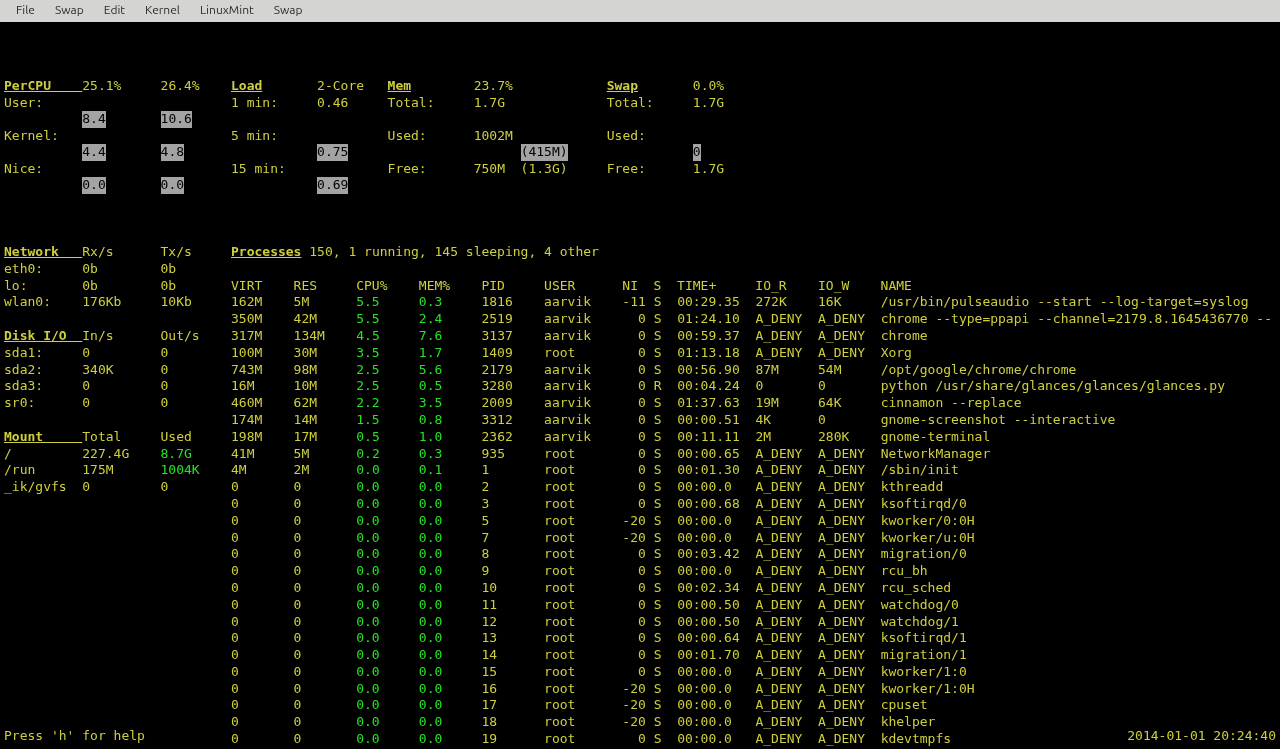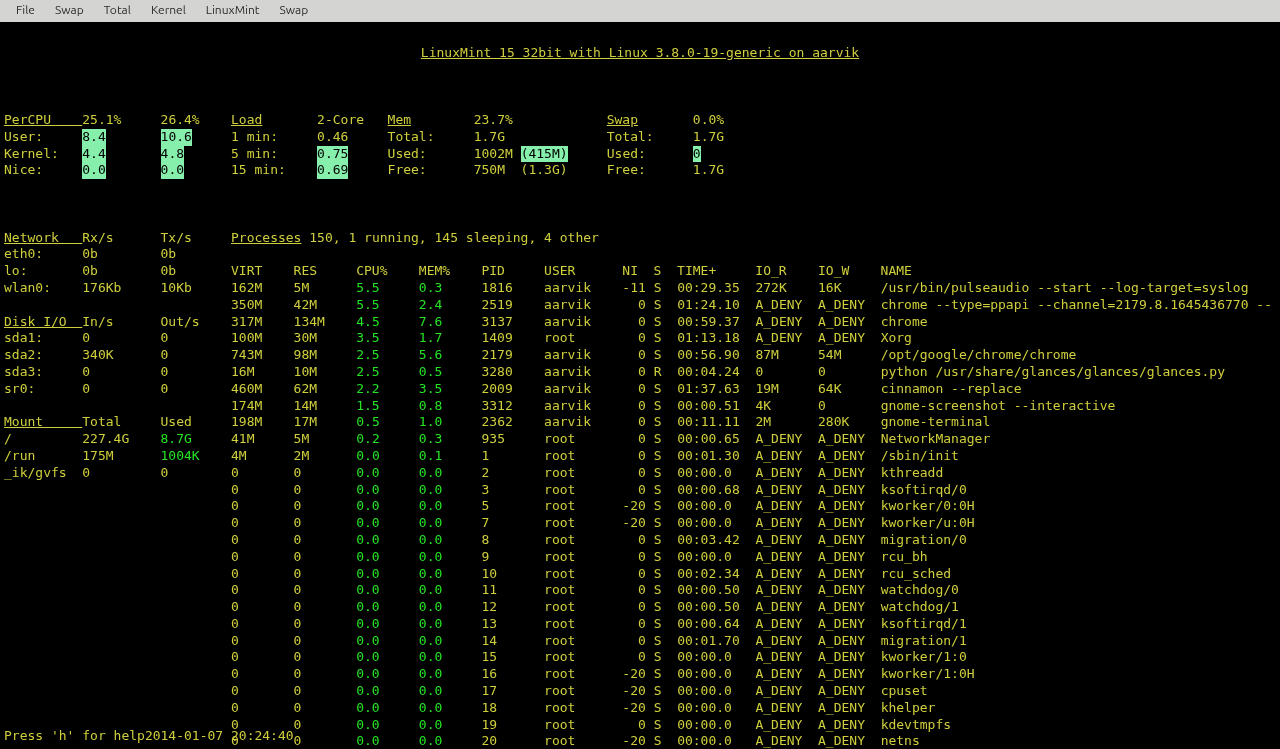--- a/index.html
+++ b/index.html
@@ -25,48 +25,47 @@
   }
   .menubar span { padding: 3px 10px; }
   .terminal {
     padding: 6px 4px;
     line-height: 16.8px;
     white-space: pre;
     position: relative;
     height: 727px;
   }
   .title { text-align: center; text-decoration: underline; }
-  .u { text-decoration: underline; }
-  .hl { background: #86efac; color: #000; }
+  .u { text-decoration: underline; font-weight: bold; }
+  .hl { background: #a3a3a3; color: #000; margin-top: 16px; }
   .g { color: #24e424; }
   .footer {
     position: absolute;
     bottom: 4px;
     left: 4px;
     right: 4px;
     display: flex;
-    justify-content: flex-start;
+    justify-content: space-between;
   }
   .row { display: flex; }
 </style>
 </head>
 <body>
 
 <div class="menubar" id="menubar">
     <span>File</span>
     <span>Swap</span>
-    <span>Total</span>
+    <span>Edit</span>
     <span>Kernel</span>
     <span>LinuxMint</span>
     <span>Swap</span>
   </div>
 
 <div class="terminal">
-<div class="title">LinuxMint 15 32bit with Linux 3.8.0-19-generic on aarvik</div>
 <div>&nbsp;</div>
 <div id="stats"><div class="row"><span class="u">PerCPU    </span><span>25.1%     </span><span>26.4%    </span><span class="u">Load</span><span>       2-Core   </span><span class="u">Mem</span><span>        23.7%            </span><span class="u">Swap</span><span>       0.0%</span></div><div class="row"><span>User:     </span><span class="hl">8.4</span><span>       </span><span class="hl">10.6</span><span>     </span><span>1 min:     0.46     </span><span>Total:     1.7G             </span><span>Total:     1.7G</span></div><div class="row"><span>Kernel:   </span><span class="hl">4.4</span><span>       </span><span class="hl">4.8</span><span>      </span><span>5 min:     </span><span class="hl">0.75</span><span>     </span><span>Used:      1002M </span><span class="hl">(415M)</span><span>     </span><span>Used:      </span><span class="hl">0</span></div><div class="row"><span>Nice:     </span><span class="hl">0.0</span><span>       </span><span class="hl">0.0</span><span>      </span><span>15 min:    </span><span class="hl">0.69</span><span>     </span><span>Free:      750M  (1.3G)     </span><span>Free:      1.7G</span></div></div>
 <div>&nbsp;</div>
 <div id="lists"><div class="row"><span><span class="u">Network   </span>Rx/s      Tx/s     </span><span><span class="u">Processes</span> 150, 1 running, 145 sleeping, 4 other</span></div><div class="row"><span>eth0:     0b        0b       </span><span></span></div><div class="row"><span>lo:       0b        0b       </span><span>VIRT    RES     CPU%    MEM%    PID     USER      NI  S  TIME+     IO_R    IO_W    NAME</span></div><div class="row"><span>wlan0:    176Kb     10Kb     </span><span>162M    5M      <span class="g">5.5     </span><span class="g">0.3     </span>1816    aarvik    -11 S  00:29.35  272K    16K     /usr/bin/pulseaudio --start --log-target=syslog</span></div><div class="row"><span>                             </span><span>350M    42M     <span class="g">5.5     </span><span class="g">2.4     </span>2519    aarvik      0 S  01:24.10  A_DENY  A_DENY  chrome --type=ppapi --channel=2179.8.1645436770 --</span></div><div class="row"><span><span class="u">Disk I/O  </span>In/s      Out/s    </span><span>317M    134M    <span class="g">4.5     </span><span class="g">7.6     </span>3137    aarvik      0 S  00:59.37  A_DENY  A_DENY  chrome</span></div><div class="row"><span>sda1:     0         0        </span><span>100M    30M     <span class="g">3.5     </span><span class="g">1.7     </span>1409    root        0 S  01:13.18  A_DENY  A_DENY  Xorg</span></div><div class="row"><span>sda2:     340K      0        </span><span>743M    98M     <span class="g">2.5     </span><span class="g">5.6     </span>2179    aarvik      0 S  00:56.90  87M     54M     /opt/google/chrome/chrome</span></div><div class="row"><span>sda3:     0         0        </span><span>16M     10M     <span class="g">2.5     </span><span class="g">0.5     </span>3280    aarvik      0 R  00:04.24  0       0       python /usr/share/glances/glances/glances.py</span></div><div class="row"><span>sr0:      0         0        </span><span>460M    62M     <span class="g">2.2     </span><span class="g">3.5     </span>2009    aarvik      0 S  01:37.63  19M     64K     cinnamon --replace</span></div><div class="row"><span>                             </span><span>174M    14M     <span class="g">1.5     </span><span class="g">0.8     </span>3312    aarvik      0 S  00:00.51  4K      0       gnome-screenshot --interactive</span></div><div class="row"><span><span class="u">Mount     </span>Total     Used     </span><span>198M    17M     <span class="g">0.5     </span><span class="g">1.0     </span>2362    aarvik      0 S  00:11.11  2M      280K    gnome-terminal</span></div><div class="row"><span>/         227.4G    <span class="g">8.7G     </span></span><span>41M     5M      <span class="g">0.2     </span><span class="g">0.3     </span>935     root        0 S  00:00.65  A_DENY  A_DENY  NetworkManager</span></div><div class="row"><span>/run      175M      <span class="g">1004K    </span></span><span>4M      2M      <span class="g">0.0     </span><span class="g">0.1     </span>1       root        0 S  00:01.30  A_DENY  A_DENY  /sbin/init</span></div><div class="row"><span>_ik/gvfs  0         0        </span><span>0       0       <span class="g">0.0     </span><span class="g">0.0     </span>2       root        0 S  00:00.0   A_DENY  A_DENY  kthreadd</span></div><div class="row"><span>                             </span><span>0       0       <span class="g">0.0     </span><span class="g">0.0     </span>3       root        0 S  00:00.68  A_DENY  A_DENY  ksoftirqd/0</span></div><div class="row"><span>                             </span><span>0       0       <span class="g">0.0     </span><span class="g">0.0     </span>5       root      -20 S  00:00.0   A_DENY  A_DENY  kworker/0:0H</span></div><div class="row"><span>                             </span><span>0       0       <span class="g">0.0     </span><span class="g">0.0     </span>7       root      -20 S  00:00.0   A_DENY  A_DENY  kworker/u:0H</span></div><div class="row"><span>                             </span><span>0       0       <span class="g">0.0     </span><span class="g">0.0     </span>8       root        0 S  00:03.42  A_DENY  A_DENY  migration/0</span></div><div class="row"><span>                             </span><span>0       0       <span class="g">0.0     </span><span class="g">0.0     </span>9       root        0 S  00:00.0   A_DENY  A_DENY  rcu_bh</span></div><div class="row"><span>                             </span><span>0       0       <span class="g">0.0     </span><span class="g">0.0     </span>10      root        0 S  00:02.34  A_DENY  A_DENY  rcu_sched</span></div><div class="row"><span>                             </span><span>0       0       <span class="g">0.0     </span><span class="g">0.0     </span>11      root        0 S  00:00.50  A_DENY  A_DENY  watchdog/0</span></div><div class="row"><span>                             </span><span>0       0       <span class="g">0.0     </span><span class="g">0.0     </span>12      root        0 S  00:00.50  A_DENY  A_DENY  watchdog/1</span></div><div class="row"><span>                             </span><span>0       0       <span class="g">0.0     </span><span class="g">0.0     </span>13      root        0 S  00:00.64  A_DENY  A_DENY  ksoftirqd/1</span></div><div class="row"><span>                             </span><span>0       0       <span class="g">0.0     </span><span class="g">0.0     </span>14      root        0 S  00:01.70  A_DENY  A_DENY  migration/1</span></div><div class="row"><span>                             </span><span>0       0       <span class="g">0.0     </span><span class="g">0.0     </span>15      root        0 S  00:00.0   A_DENY  A_DENY  kworker/1:0</span></div><div class="row"><span>                             </span><span>0       0       <span class="g">0.0     </span><span class="g">0.0     </span>16      root      -20 S  00:00.0   A_DENY  A_DENY  kworker/1:0H</span></div><div class="row"><span>                             </span><span>0       0       <span class="g">0.0     </span><span class="g">0.0     </span>17      root      -20 S  00:00.0   A_DENY  A_DENY  cpuset</span></div><div class="row"><span>                             </span><span>0       0       <span class="g">0.0     </span><span class="g">0.0     </span>18      root      -20 S  00:00.0   A_DENY  A_DENY  khelper</span></div><div class="row"><span>                             </span><span>0       0       <span class="g">0.0     </span><span class="g">0.0     </span>19      root        0 S  00:00.0   A_DENY  A_DENY  kdevtmpfs</span></div><div class="row"><span>                             </span><span>0       0       <span class="g">0.0     </span><span class="g">0.0     </span>20      root      -20 S  00:00.0   A_DENY  A_DENY  netns</span></div></div>
 <div class="footer">
   <span>Press 'h' for help</span>
-  <span>2014-01-07 20:24:40</span>
+  <span>2014-01-01 20:24:40</span>
 </div>
 </div>
 
 </body></html>

